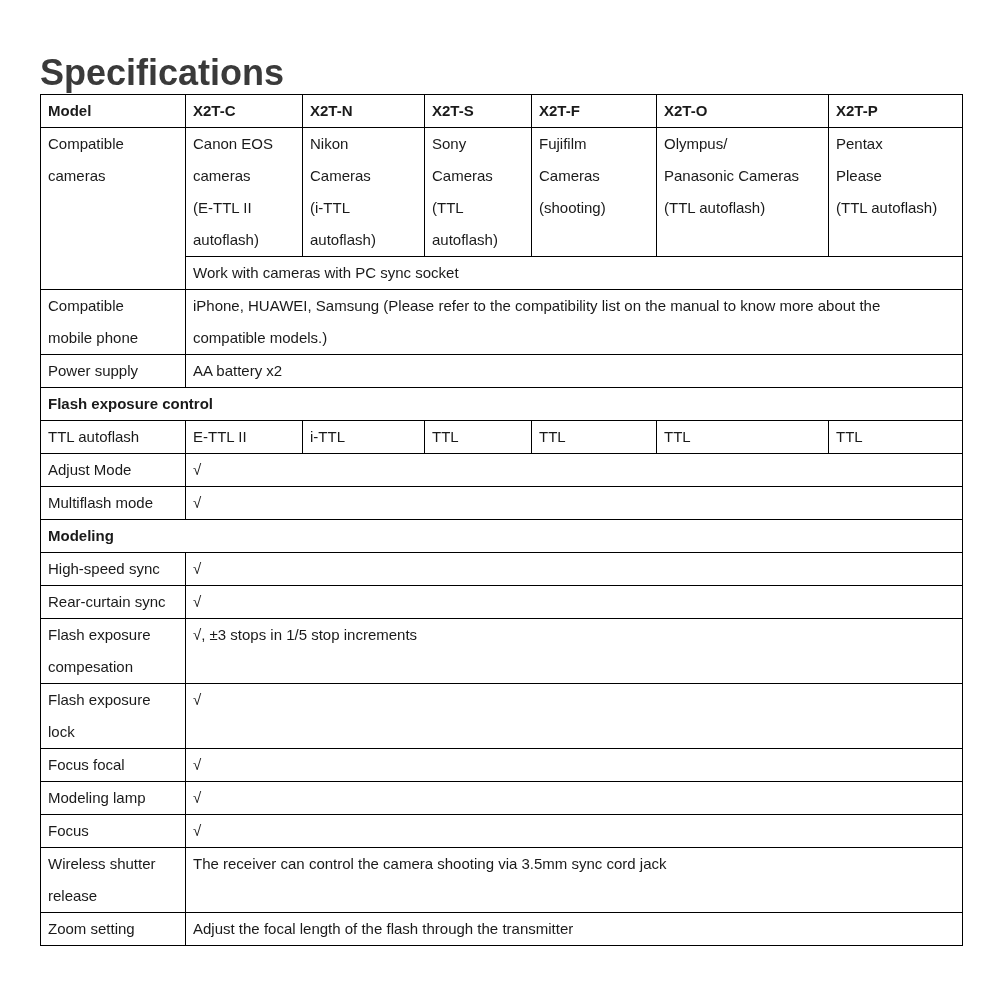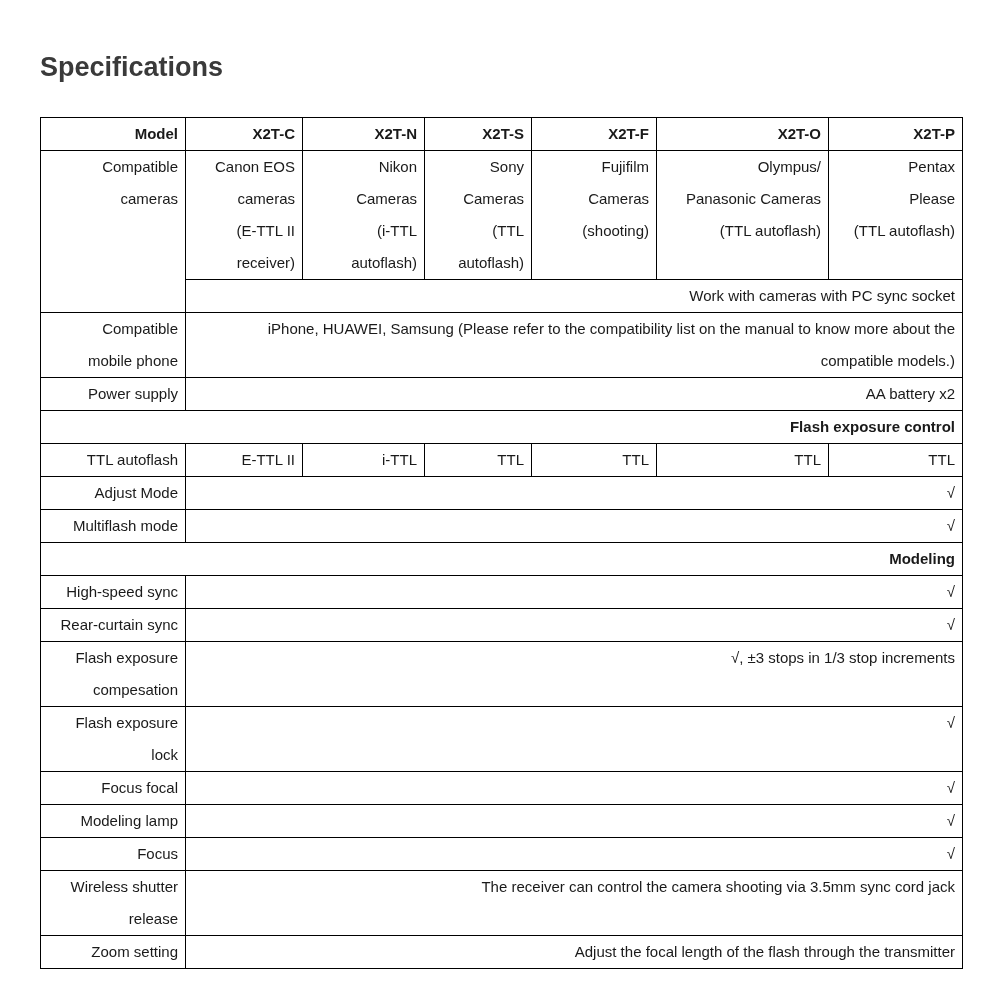--- a/index.html
+++ b/index.html
@@ -4,30 +4,28 @@
 <style>
   * { margin: 0; padding: 0; box-sizing: border-box; }
   html, body { background: #ffffff; }
   body {
     font-family: "Liberation Sans", sans-serif;
     color: #1a1a1a;
     width: 1000px;
   }
   .page { width: 1000px; min-height: 1000px; padding: 52px 38px 40px 40px; background: #fff; }
   .title {
-    font-size: 27px;
+    font-size: 36px;
     font-weight: bold;
     color: #3a3a3a;
-    margin-bottom: 34px;
   }
   table.spec-table {
     border-collapse: collapse;
     width: 922px;
     table-layout: fixed;
-    text-align: right;
   }
   .spec-table td {
     border: 1px solid #000;
     vertical-align: top;
     font-size: 15px;
     line-height: 32px;
     padding: 0 7px;
     white-space: pre-line;
     overflow: hidden;
   }
@@ -60,21 +58,21 @@
         <td class="b">X2T-O</td>
         <td class="b">X2T-P</td>
       </tr>
 
       <tr>
         <td rowspan="2">Compatible
 cameras</td>
         <td>Canon EOS
 cameras
 (E-TTL II
-receiver)</td>
+autoflash)</td>
         <td>Nikon
 Cameras
 (i-TTL
 autoflash)</td>
         <td>Sony
 Cameras
 (TTL
 autoflash)</td>
         <td>Fujifilm
 Cameras
@@ -136,21 +134,21 @@
       </tr>
 
       <tr>
         <td>Rear-curtain sync</td>
         <td colspan="6" class="check">√</td>
       </tr>
 
       <tr>
         <td>Flash exposure
 compesation</td>
-        <td colspan="6">√, ±3 stops in 1/3 stop increments</td>
+        <td colspan="6">√, ±3 stops in 1/5 stop increments</td>
       </tr>
 
       <tr>
         <td>Flash exposure
 lock</td>
         <td colspan="6" class="check">√</td>
       </tr>
 
       <tr>
         <td>Focus focal</td>

